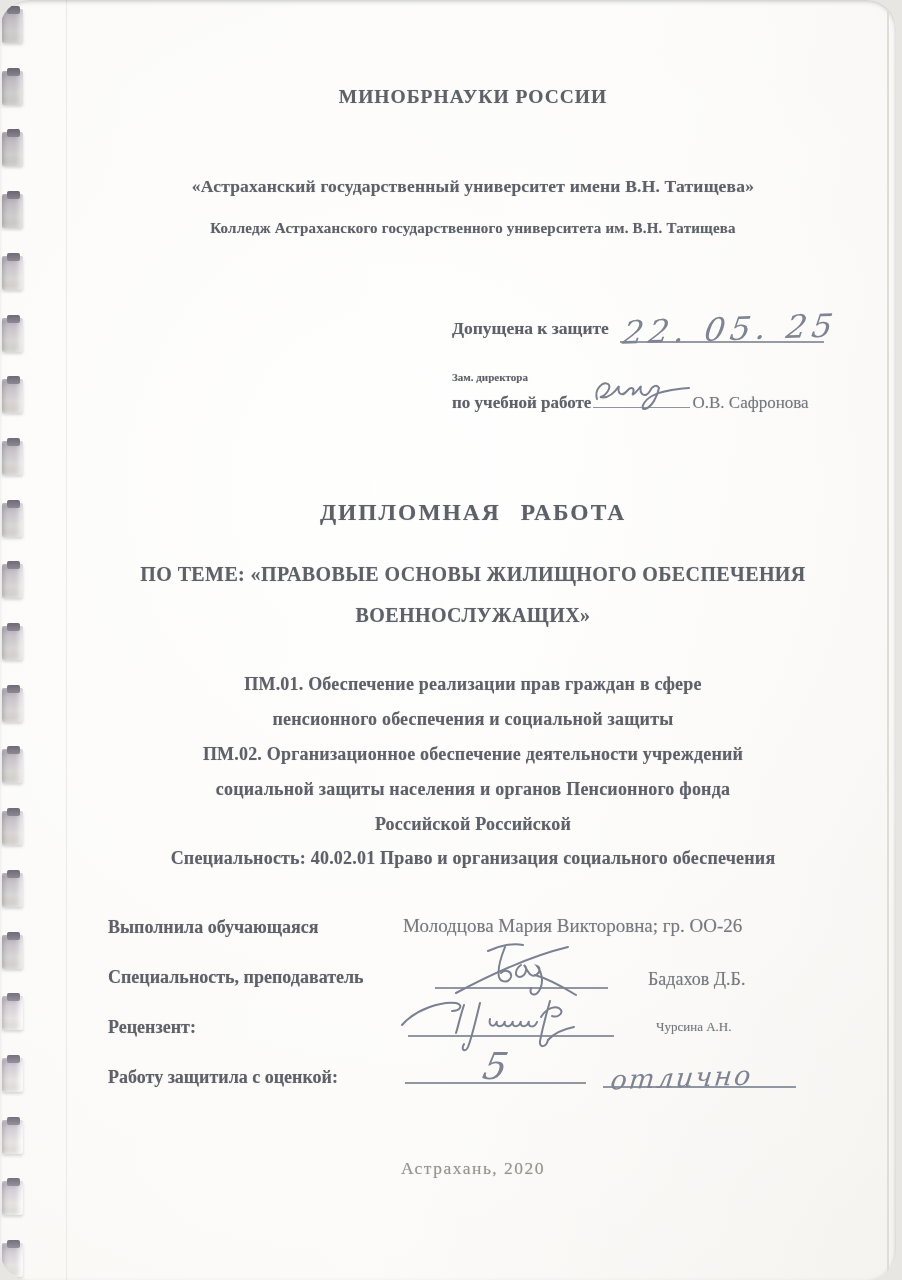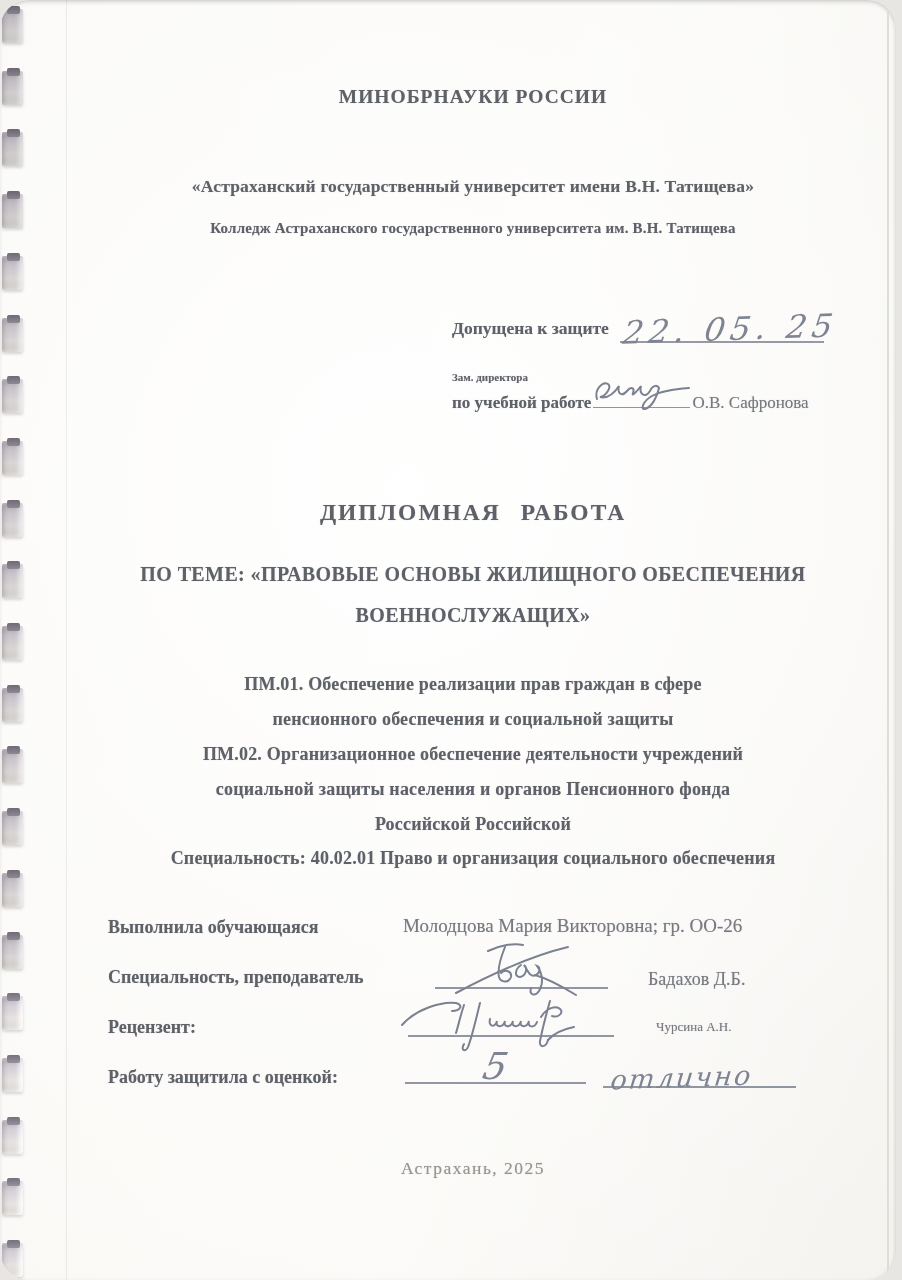--- a/index.html
+++ b/index.html
@@ -164,15 +164,15 @@
   <div class="abs typed r row3n">Чурсина А.Н.</div>
 
   <div class="abs typed b lbl row4l">Работу защитила с оценкой:</div>
   <div class="abs uline grade-line1">
     <span class="hand hand-grade">5</span>
   </div>
   <div class="abs uline grade-line2">
     <span class="hand hand-word">отлично</span>
   </div>
 
-  <div class="abs centered typed footer">Астрахань, 2025</div>
+  <div class="abs centered typed footer">Астрахань, 2020</div>
 
 </div>
 
 </body></html>

